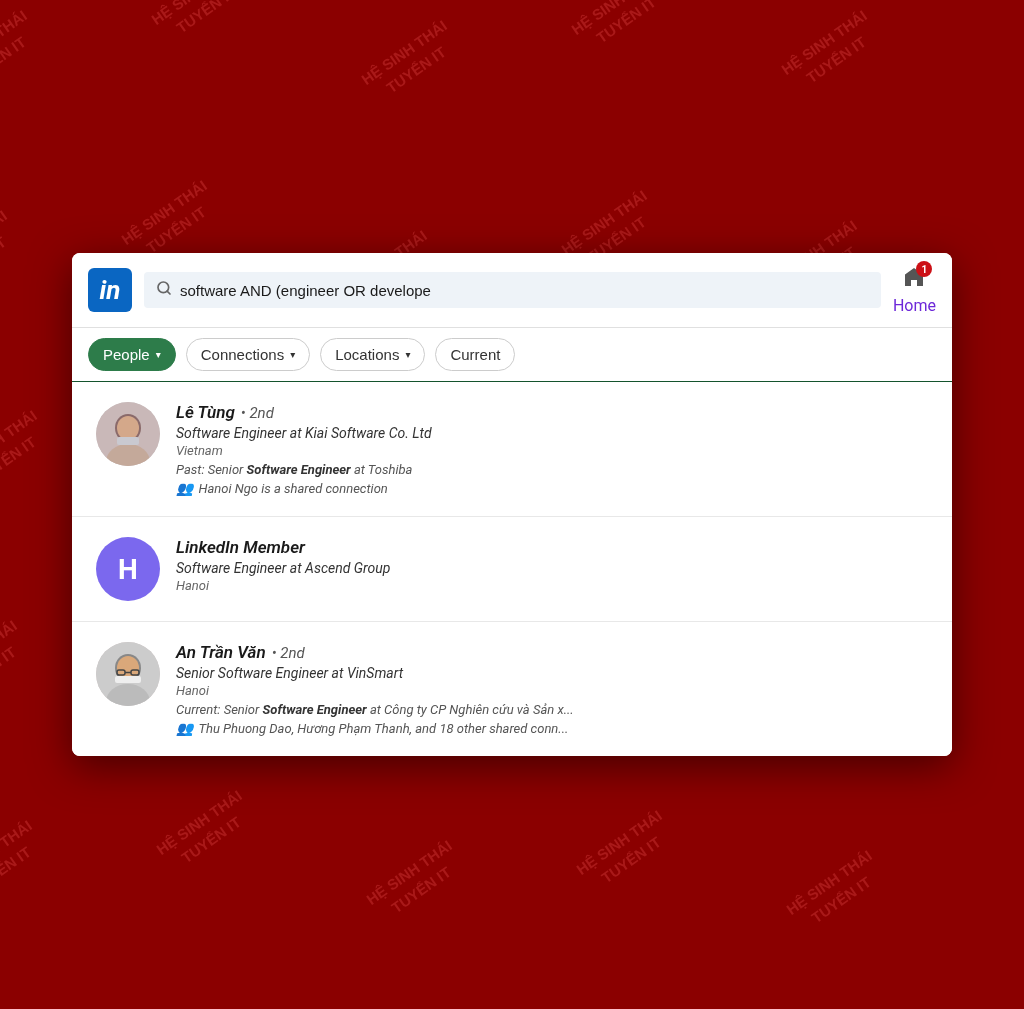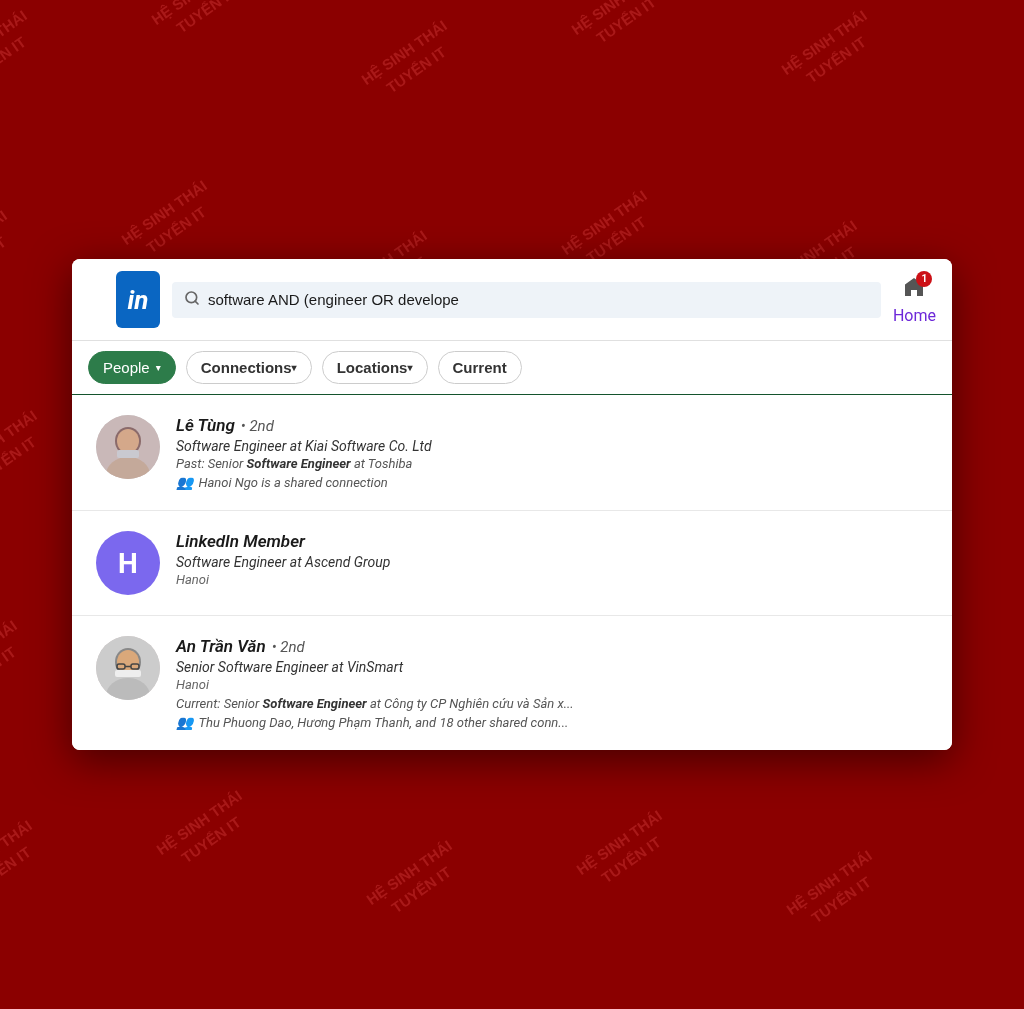--- a/index.html
+++ b/index.html
@@ -40,28 +40,27 @@
       background: white;
       padding: 12px 16px;
       display: flex;
       align-items: center;
       gap: 12px;
       border-bottom: 1px solid #e0e0e0;
     }
 
     .linkedin-logo {
       width: 44px;
-      height: 57px;
+      height: 44px;
       background: #0A66C2;
       border-radius: 6px;
       display: flex;
       align-items: center;
       justify-content: center;
       flex-shrink: 0;
-      margin-left: 28px;
     }
     .linkedin-logo span {
       color: white;
       font-size: 26px;
       font-weight: bold;
       font-style: italic;
       line-height: 1;
     }
 
     .search-bar {
@@ -153,28 +152,29 @@
       background: #2D7C4A;
       border-color: #2D7C4A;
       color: white;
     }
     .chevron {
       font-size: 10px;
     }
     .filter-btn-cut {
       display: flex;
       align-items: center;
+      gap: 6px;
       padding: 7px 14px;
       border-radius: 30px;
       border: 1.5px solid #ccc;
       background: white;
       font-size: 15px;
       cursor: pointer;
       color: #333;
-      font-weight: 700;
+      font-weight: 400;
     }
 
     
     .results-list {
       background: white;
       padding: 0;
     }
 
     .result-item {
       display: flex;
@@ -366,20 +366,21 @@
           <ellipse cx="32" cy="26" rx="11" ry="12" fill="#d4a88a"></ellipse>
           <rect x="21" y="35" width="22" height="8" rx="2" fill="#c9c9d0"></rect>
         </svg>
       </div>
       <div class="result-info">
         <div class="result-name-row">
           <span class="result-name">Lê Tùng</span>
           <span class="result-degree">• 2nd</span>
         </div>
         <div class="result-title">Software Engineer at Kiai Software Co. Ltd</div>
+        <div class="result-location">Vietnam</div>
         <div class="result-extra">
           <span>Past: Senior </span><b>Software Engineer</b><span> at Toshiba</span>
         </div>
         <div class="result-shared">
           <span class="shared-icon">👥</span>
           <span>Hanoi Ngo is a shared connection</span>
         </div>
       </div>
     </div>
 

